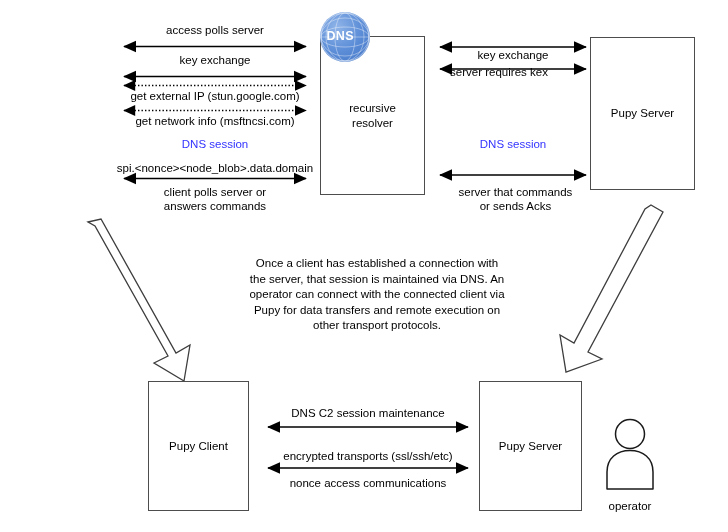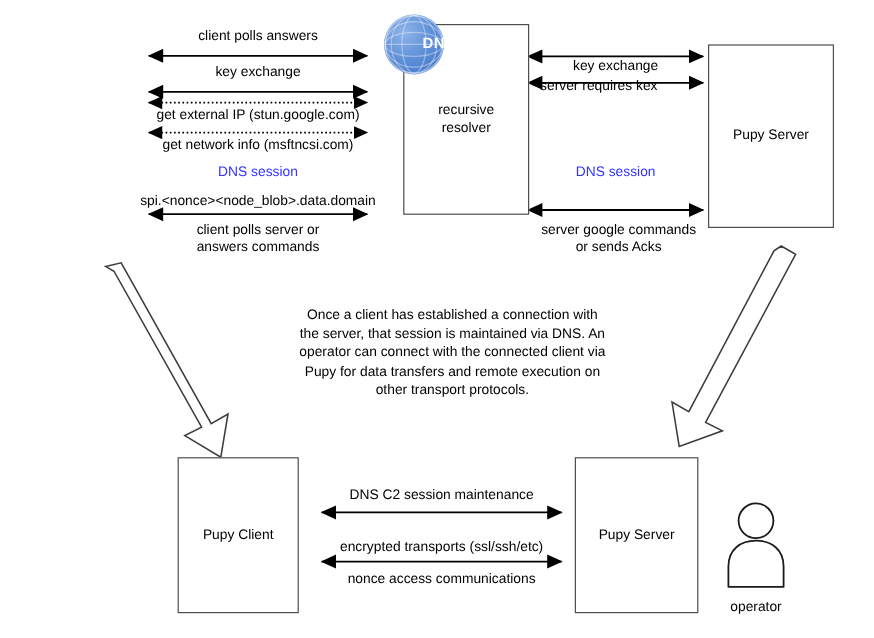--- a/index.html
+++ b/index.html
@@ -55,26 +55,25 @@
   }
   .globe {
     position: absolute;
     width: 50px;
     height: 50px;
     border-radius: 50%;
   }
   .globe-label {
     position: absolute;
     width: 34px;
-    text-align: left;
+    text-align: right;
     color: #ffffff;
     font-size: 12.5px;
     font-weight: bold;
     letter-spacing: .4px;
-    margin-left: 32px;
   }
 </style>
 </head>
 <body>
 
 <div id="canvas">
 
   <svg class="overlay" viewBox="0 0 728 532">
     <defs>
       <marker id="ah-end" markerWidth="9" markerHeight="9" refX="8" refY="4.5" orient="auto">
@@ -109,21 +108,21 @@
 
     <path d="M651,205 L663,212 L588,352 L602,359 L566,372 L560,335 L574,343 L645,209 z" fill="#ffffff" stroke="#3d3d3d" stroke-width="1.3" stroke-linejoin="miter"></path>
 
     <g>
       <circle cx="630" cy="434" r="14.5" fill="#ffffff" stroke="#1a1a1a" stroke-width="1.5"></circle>
       <path d="M607,489 L607,472 C607,458 617,450.5 630,450.5 C643,450.5 653,458 653,472 L653,489 z" fill="#ffffff" stroke="#1a1a1a" stroke-width="1.5" stroke-linejoin="round"></path>
     </g>
   </svg>
 
 
-  <div class="node-box" style="left:320px; top:20px; width:105px; height:159px;margin-left:16px;">
+  <div class="node-box" style="left:320px; top:36px; width:105px; height:159px;">
     <span style="white-space: pre-line;">recursive
 resolver</span>
   </div>
 
   <div class="node-box" style="left:590px; top:37px; width:105px; height:153px;">
     <span>Pupy Server</span>
   </div>
 
   <div class="node-box" style="left:148px; top:381px; width:101px; height:130px;">
     <span>Pupy Client</span>
@@ -143,33 +142,33 @@
         <ellipse cx="25" cy="25" rx="10" ry="24"></ellipse>
         <ellipse cx="25" cy="25" rx="19" ry="24"></ellipse>
         <line x1="1" y1="25" x2="49" y2="25"></line>
         <ellipse cx="25" cy="25" rx="24" ry="10"></ellipse>
         <ellipse cx="25" cy="25" rx="24" ry="19"></ellipse>
       </g>
     </svg>
   </div>
   <div class="globe-label" style="left:320px; top:29px;">DNS</div>
 
-  <div class="label" style="left:135px; top:23px; width:160px;">client polls answers</div>
+  <div class="label" style="left:135px; top:23px; width:160px;">access polls server</div>
   <div class="label" style="left:135px; top:53px; width:160px;">key exchange</div>
   <div class="label" style="left:120px; top:114px; width:190px;">get network info (msftncsi.com)</div>
   <div class="label" style="left:120px; top:89px; width:190px;">get external IP (stun.google.com)</div>
   <div class="label blue" style="left:150px; top:137px; width:130px;">DNS session</div>
   <div class="label" style="left:113px; top:161px; width:204px;">spi.&lt;nonce&gt;&lt;node_blob&gt;.data.domain</div>
   <div class="label" style="left:130px; top:185px; width:170px;">client polls server or
 answers commands</div>
 
   <div class="label" style="left:429px; top:24px; width:140px;margin-top:41px;">server requires kex</div>
   <div class="label" style="left:443px; top:48px; width:140px;">key exchange</div>
   <div class="label blue" style="left:448px; top:137px; width:130px;">DNS session</div>
-  <div class="label" style="left:443px; top:185px; width:145px;">server google commands
+  <div class="label" style="left:443px; top:185px; width:145px;">server that commands
 or sends Acks</div>
 
   <div class="para" style="left:248px; top:256px; width:258px;">Once a client has established a connection with the server, that session is maintained via DNS. An operator can connect with the connected client via Pupy for data transfers and remote execution on other transport protocols.</div>
 
   <div class="label" style="left:268px; top:406px; width:200px;">DNS C2 session maintenance</div>
   <div class="label" style="left:268px; top:449px; width:200px;">encrypted transports (ssl/ssh/etc)</div>
   <div class="label" style="left:268px; top:476px; width:200px;">nonce access communications</div>
 
   <div class="label" style="left:592px; top:499px; width:76px;">operator</div>
 

